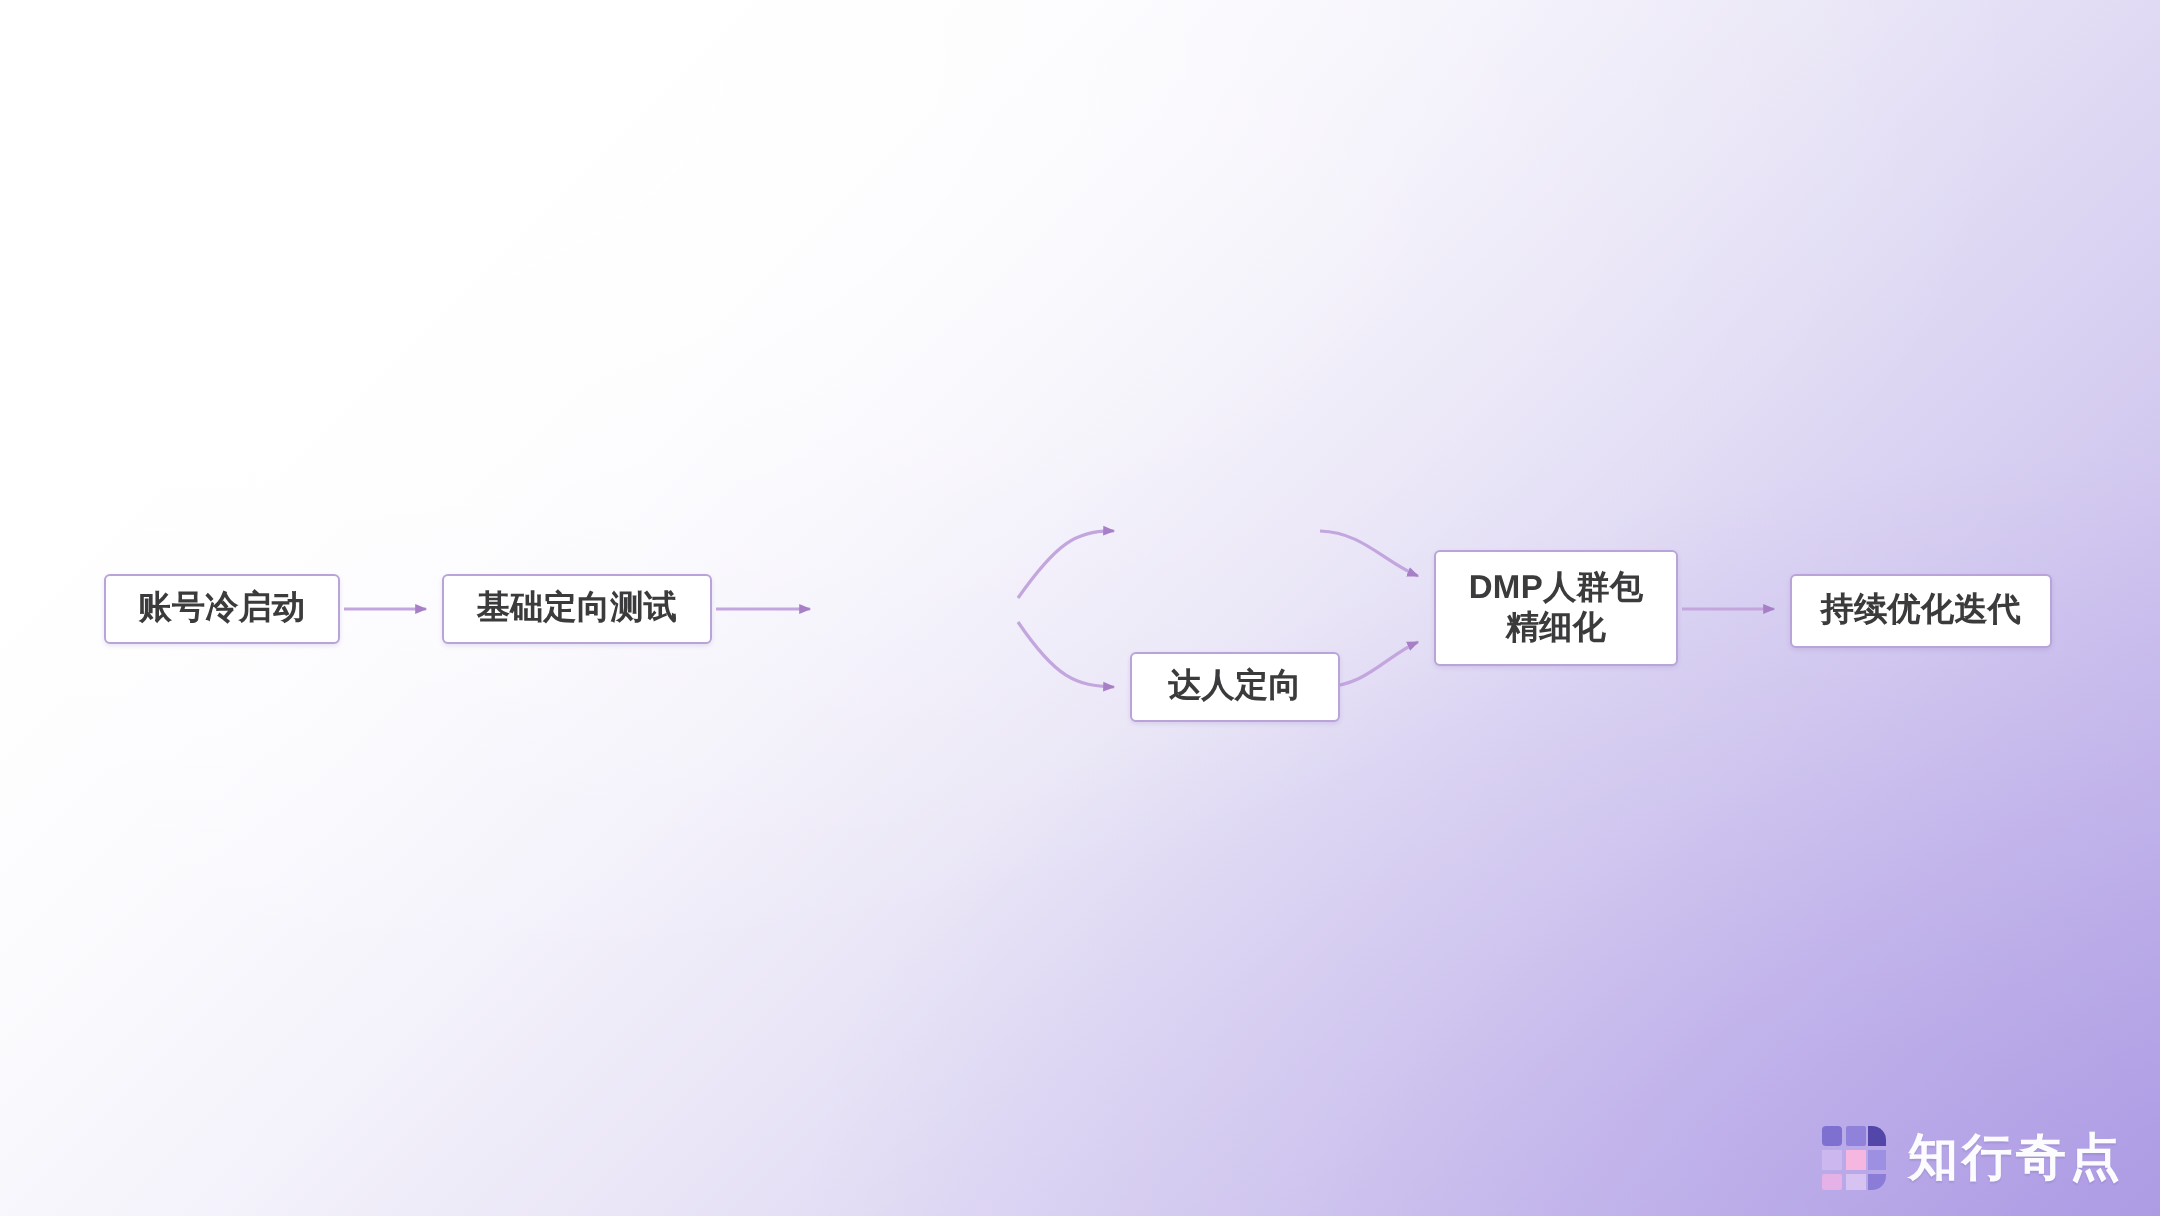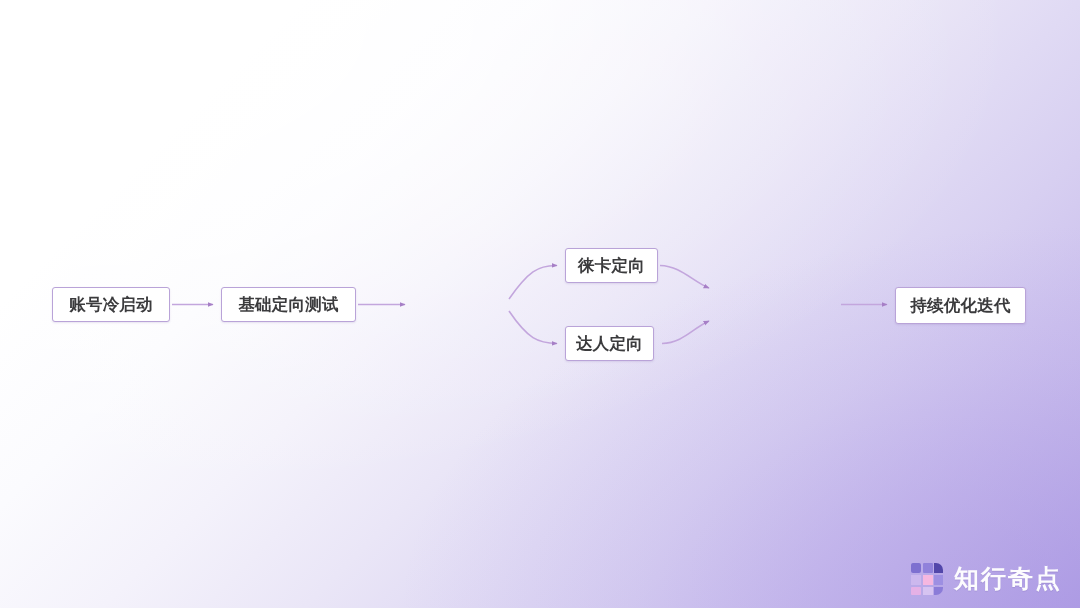--- a/index.html
+++ b/index.html
@@ -122,24 +122,25 @@
     <path d="M662,343.5 C683,343 693,328 709,321" fill="none" stroke="#c3a6dd" stroke-width="1.6" marker-end="url(#ah)"></path>
 
     <path d="M841,304.5 L887,304.5" fill="none" stroke="#c3a6dd" stroke-width="1.6" marker-end="url(#ah)"></path>
   </svg>
 
   <div class="node" style="left:221px; top:287px; width:135px; height:35px;">基础定向测试</div>
 
   <div class="node" style="left:52px; top:287px; width:118px; height:35px;">账号冷启动</div>
 
 
-  <div class="node" style="left:565px; top:248px; width:93px; height:35px;">徕卡定向</div>
 
-  <div class="node" style="left:565px; top:326px; width:89px; height:35px;">达人定向</div>
+  <div class="node" style="left:565px; top:326px; width:105px; height:35px;">达人定向</div>
 
+  <div class="node" style="left:717px; top:275px; width:122px; height:58px;">DMP人群包
+精细化</div>
 
   <div class="node" style="left:895px; top:287px; width:131px; height:37px;">持续优化迭代</div>
 
   <div id="watermark">
     <div id="wm-logo">
       <svg viewBox="0 0 34 34" width="34" height="34" xmlns="http://www.w3.org/2000/svg">
         <rect x="1" y="1" width="10" height="10" rx="2" fill="#7d6fd0"></rect>
         <rect x="13" y="1" width="10" height="10" rx="1" fill="#8f80db"></rect>
         <path d="M24,1 h2 a7,7 0 0 1 7,7 v3 h-9 z" fill="#4f43a8"></path>
         <rect x="1" y="13" width="10" height="10" fill="#cdb9ef"></rect>

